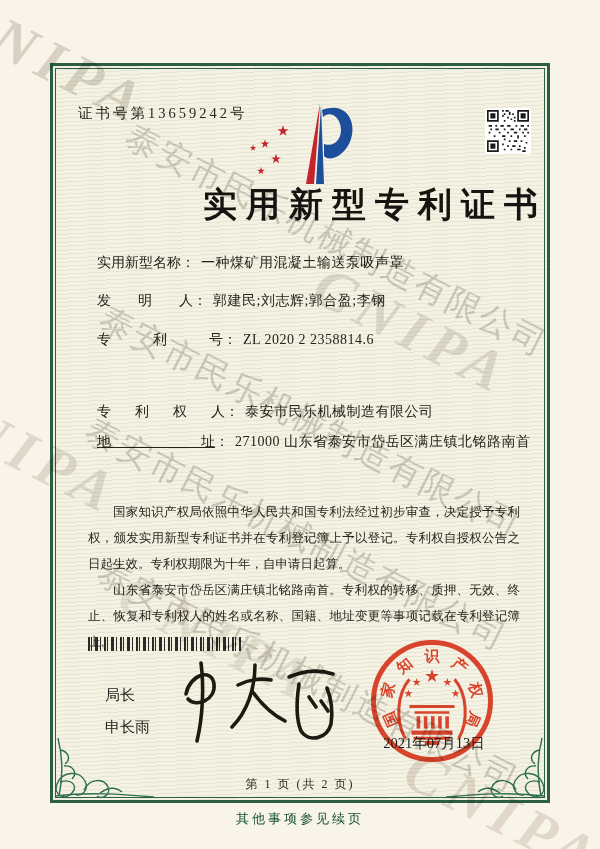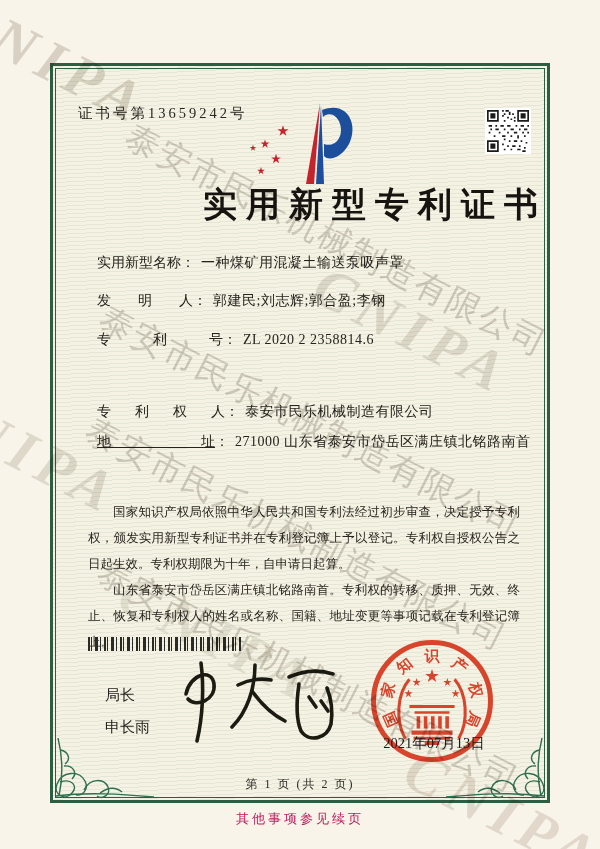--- a/index.html
+++ b/index.html
@@ -75,21 +75,21 @@
   .emblem { position:absolute; left:26px; top:27px; }
   .seal-date { position:absolute; left:322px; top:668px; width:118px; text-align:center;
     font-size:14.5px; font-weight:400; color:#1b1b1b; z-index:4; }
   
   .page-note { position:absolute; left:0; top:710px; width:100%; text-align:center;
     font-size:12px; letter-spacing:2px; color:#2a2622; }
   .flourish { position:absolute; bottom:0px; }
   .fl-left  { left:1px; }
   .fl-right { right:1px; transform:scaleX(-1); }
   .continuation { position:absolute; left:0; top:810px; width:100%; text-align:center;
-    font-size:13px; letter-spacing:3px; color:#be185d; z-index:2; }
+    font-size:13px; letter-spacing:3px; color:#14532d; z-index:2; }
   
   .wm-layer { position:absolute; inset:0; z-index:3; pointer-events:none; mix-blend-mode:multiply; }
   .wm { position:absolute; transform-origin:left top; transform:rotate(27deg); white-space:nowrap; }
   .wm-co { font-family:"Liberation Sans","DejaVu Sans",sans-serif; font-size:34px;
     letter-spacing:2px; color:rgba(154,148,136,0.42); }
   .wm-cn { font-family:"Liberation Serif","DejaVu Serif",serif; font-style:italic; font-weight:700;
     font-size:58px; letter-spacing:8px; color:rgba(168,160,148,0.38); }
   .wm1 { left:138px; top:114px; }
   .wm2 { left:112px; top:296px; }
   .wm3 { left:98px;  top:408px; }

